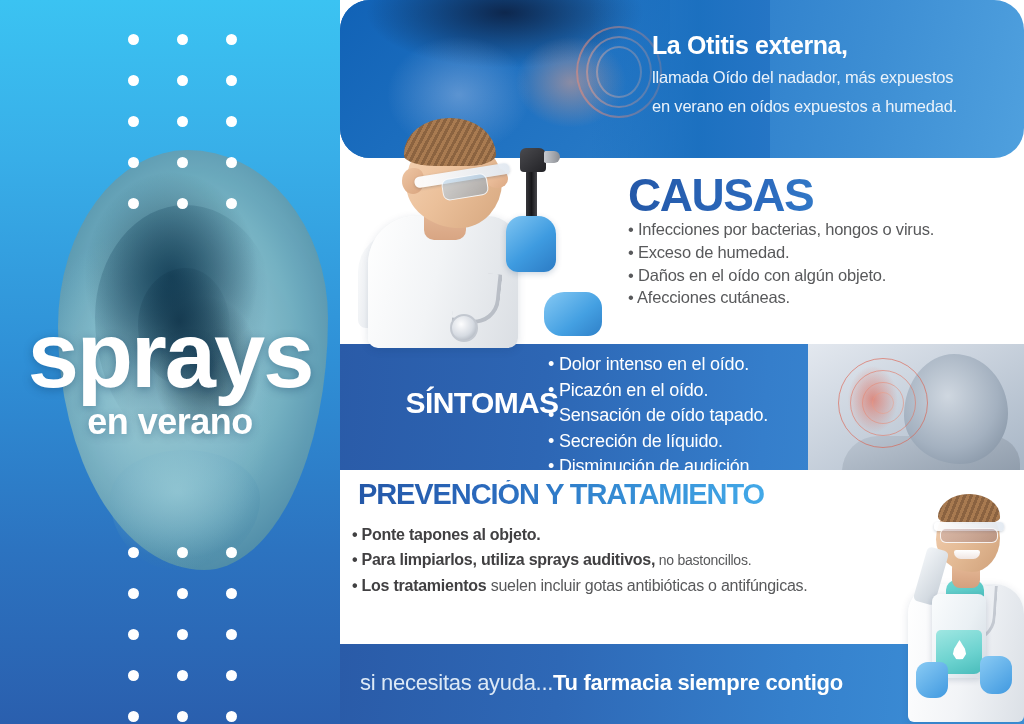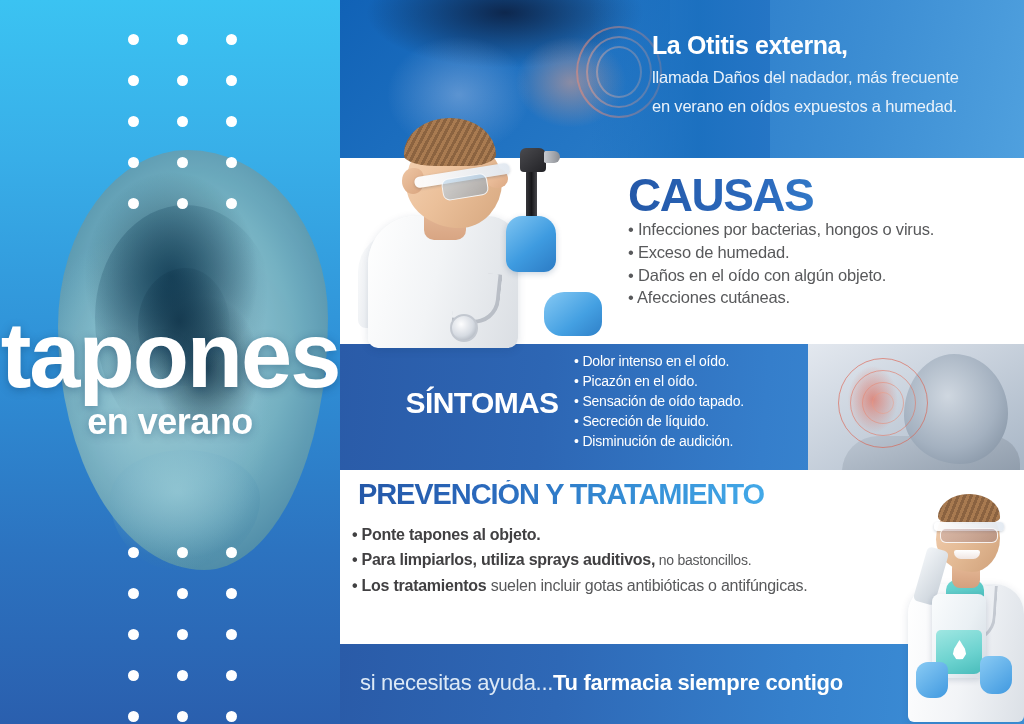--- a/index.html
+++ b/index.html
@@ -68,20 +68,21 @@
     font-size:36px; font-weight:bold; color:#ffffff; letter-spacing:-.5px;
     margin-top:6px;
     text-shadow:0 2px 8px rgba(10,50,90,.3);
   }
 
   
   #header {
     position:absolute; left:340px; top:0; width:684px; height:158px;
     background:linear-gradient(100deg,#0E63B8 0%, #1E6FC2 28%, #2E7FCB 55%, #3E8FD4 78%, #4FA0DE 100%);
     overflow:hidden;
+    border-radius:30px;
   }
   #header-photo {
     position:absolute; left:0; top:0; width:330px; height:158px;
     background:
       radial-gradient(ellipse 28% 48% at 70% 52%, rgba(225,160,140,.55) 0%, rgba(225,160,140,0) 60%),
       radial-gradient(ellipse 34% 58% at 36% 60%, rgba(180,200,235,.42) 0%, rgba(180,200,235,0) 64%),
       radial-gradient(ellipse 60% 50% at 50% 8%, rgba(10,22,50,.80) 0%, rgba(10,22,50,0) 70%),
       linear-gradient(135deg,#1162B6 0%, #1B6DBE 40%, #2A7CC8 100%);
   }
   .ring { position:absolute; border-radius:50%; border:2px solid rgba(235,140,120,.55); }
@@ -207,21 +208,21 @@
     position:absolute; left:340px; top:344px; width:684px; height:126px;
     background:linear-gradient(95deg,#2A5BA8 0%, #2D66B4 30%, #357ECB 62%, #3E93DA 100%);
     overflow:hidden;
   }
   #sintomas-title {
     position:absolute; left:22px; top:42px; width:240px; text-align:center;
     font-size:30px; font-weight:bold; color:#ffffff; letter-spacing:-.6px;
   }
   #sintomas-list { position:absolute; left:208px; top:8px; width:320px; }
   .sintomas-item {
-    font-size:14px; color:#ffffff; line-height:1.42; letter-spacing:-.2px;margin-left:26px;
+    font-size:18px; color:#ffffff; line-height:1.42; letter-spacing:-.2px;
   }
   #elder-photo {
     position:absolute; left:468px; top:0px; width:216px; height:126px;
     background:
       radial-gradient(ellipse 20% 46% at 30% 44%, rgba(225,95,75,.62) 0%, rgba(225,95,75,0) 58%),
       radial-gradient(ellipse 26% 56% at 64% 56%, rgba(215,218,226,.88) 0%, rgba(215,218,226,0) 62%),
       linear-gradient(150deg,#E3E8EF 0%,#C9D2DD 45%,#A8B6C6 100%);
   }
   .ering { position:absolute; border-radius:50%; border:1.5px solid rgba(222,92,72,.60); }
   .ering.e1 { left:30px; top:14px; width:90px; height:90px; }
@@ -374,21 +375,21 @@
       <span class="dot"></span>
       <span class="dot"></span>
       <span class="dot"></span>
       <span class="dot"></span>
       <span class="dot"></span>
       <span class="dot"></span>
       <span class="dot"></span>
     </div>
 
     <div id="brand-block">
-      <div id="brand-title">tapones</div>
+      <div id="brand-title">sprays</div>
       <div id="brand-sub">en verano</div>
     </div>
 
     <div class="dot-grid bottom">
       <span class="dot"></span>
       <span class="dot"></span>
       <span class="dot"></span>
       <span class="dot"></span>
       <span class="dot"></span>
       <span class="dot"></span>
@@ -406,21 +407,21 @@
 
   <div id="header">
     <div id="header-photo">
       <span class="ring r1"></span>
       <span class="ring r2"></span>
       <span class="ring r3"></span>
     </div>
     <div id="header-fade"></div>
     <div id="header-text">
       <div id="header-title">La Otitis externa,</div>
-      <div class="header-line first">llamada Daños del nadador, más frecuente</div>
+      <div class="header-line first">llamada Oído del nadador, más expuestos</div>
       <div class="header-line">en verano en oídos expuestos a humedad.</div>
     </div>
   </div>
 
   <div id="causas-panel">
 
     <div id="doctor1">
       <span class="d-shoulder"></span>
       <span class="d-coat"></span>
       <span class="d-neck"></span>

